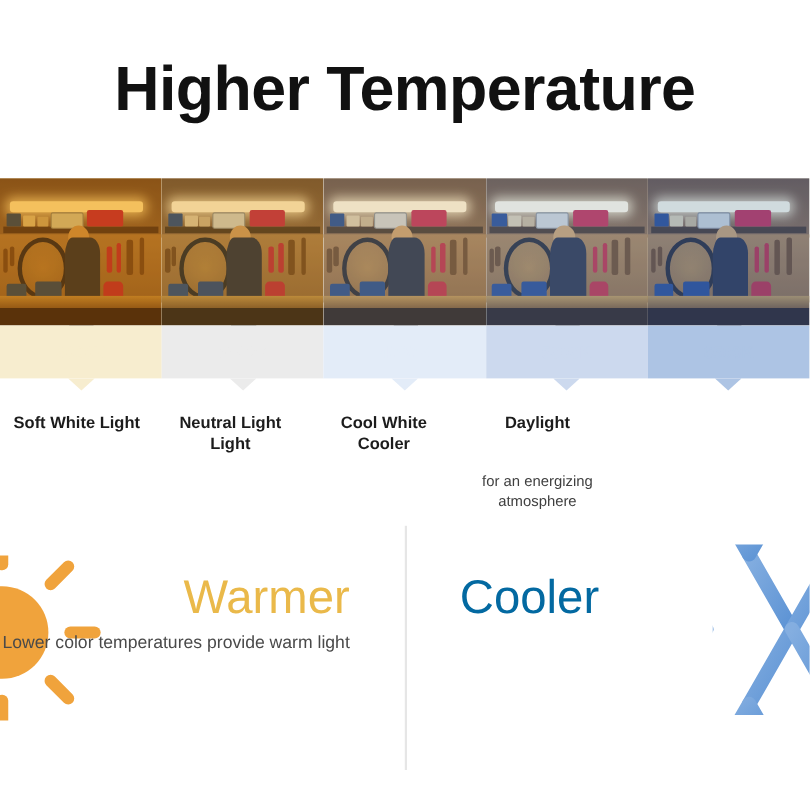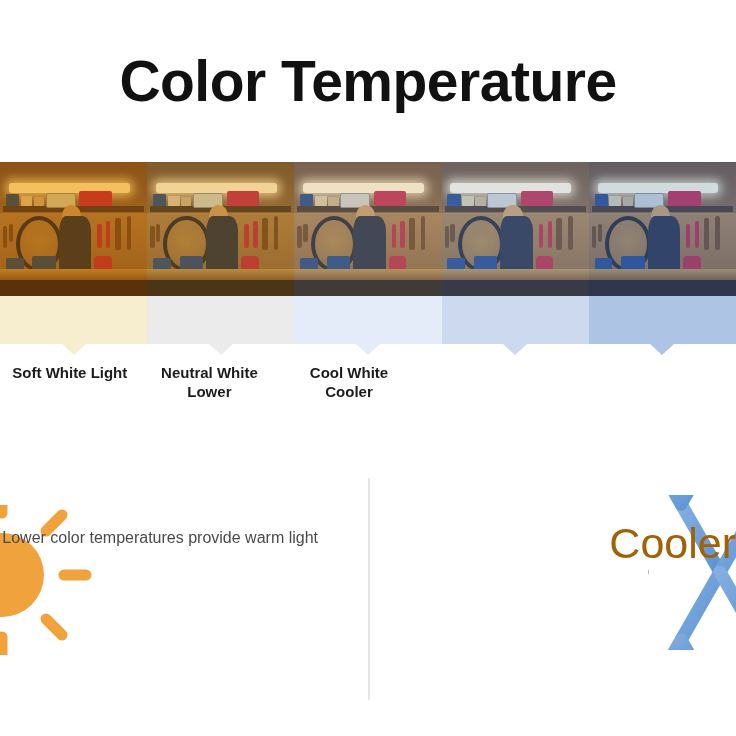--- a/index.html
+++ b/index.html
@@ -166,21 +166,21 @@
     height: 0;
     border-left: 12px solid transparent;
     border-right: 12px solid transparent;
     border-top: 11px solid currentColor;
   }
 
   
   .desc-row {
     position: absolute;
     left: 0;
-    top: 364px;
+    top: 376px;
     width: 698px;
     display: flex;
   }
   .desc-cell {
     width: 20%;
     text-align: center;
     padding: 0 8px;
     box-sizing: border-box;
   }
   .desc-name {
@@ -223,21 +223,21 @@
     text-align: left;
     padding-left: 22px;
     box-sizing: border-box;
   }
   .big-word {
     font-size: 43px;
     line-height: 1.1;
     font-weight: normal;
   }
   .warm-word { color: #eab94a; }
-  .cool-word { color: #a16207; text-align: right; }
+  .cool-word { color: #0369a1; }
   .small-copy {
     margin-top: 8px;
     font-size: 16px;
     line-height: 1.26;
     color: #4a4a4a;
   }
 
   
   .sun-icon {
     position: absolute;
@@ -252,21 +252,21 @@
     top: 495px;
     width: 150px;
     height: 155px;
   }
 </style>
 </head>
 <body>
 
 <div id="page">
 
-  <div class="title">Color Temperature</div>
+  <div class="title">Higher Temperature</div>
 
   <div class="photo-strip">
     <div class="photo-cell">
       <div class="photo-scene">
         <div class="sc-wallTop"></div>
           <div class="sc-pegboard"></div>
         <div class="sc-shelf"></div>
           <div class="sc-tube"></div>
         <div class="sc-box" style="left:4%;top:24%;width:9%;height:9%;background:#2c4c86;"></div>
         <div class="sc-box" style="left:14%;top:25%;width:8%;height:8%;background:#d9cba8;"></div>
@@ -435,24 +435,28 @@
       <span>6500K</span>
       <span class="notch"></span>
     </div>
   </div>
 
   <div class="desc-row">
     <div class="desc-cell">
       <div class="desc-name">Soft White Light</div>
     </div>
     <div class="desc-cell">
-      <div class="desc-name">Neutral White Lower</div>
+      <div class="desc-name">Neutral Light Light</div>
     </div>
     <div class="desc-cell">
       <div class="desc-name">Cool White Cooler</div>
+    </div>
+    <div class="desc-cell">
+      <div class="desc-name">Daylight</div>
+      <div class="desc-sub">for an energizing atmosphere</div>
     </div>
   </div>
 
   <div class="divider"></div>
 
   <svg class="sun-icon" viewBox="0 0 150 150">
     <circle cx="50" cy="70" r="42" fill="#f0a33c"></circle>
     <g stroke="#f0a33c" stroke-width="11" stroke-linecap="round">
       <line x1="50" y1="8" x2="50" y2="-14"></line>
       <line x1="50" y1="132" x2="50" y2="154"></line>
@@ -480,20 +484,21 @@
       <polyline points="14,178 33,145 52,178"></polyline>
       <polyline points="92,-24 111,9 130,-24"></polyline>
       <polyline points="92,178 111,145 130,178"></polyline>
       <polyline points="-30,48 -6,77 -30,106"></polyline>
       <polyline points="52,43 72,43 92,43"></polyline>
       <polyline points="52,111 72,111 92,111"></polyline>
     </g>
   </svg>
 
   <div class="warm-block">
+    <div class="big-word warm-word">Warmer</div>
     <div class="small-copy">Lower color temperatures provide warm light</div>
   </div>
 
   <div class="cool-block">
     <div class="big-word cool-word">Cooler</div>
   </div>
 
 </div>
 
 </body></html>

